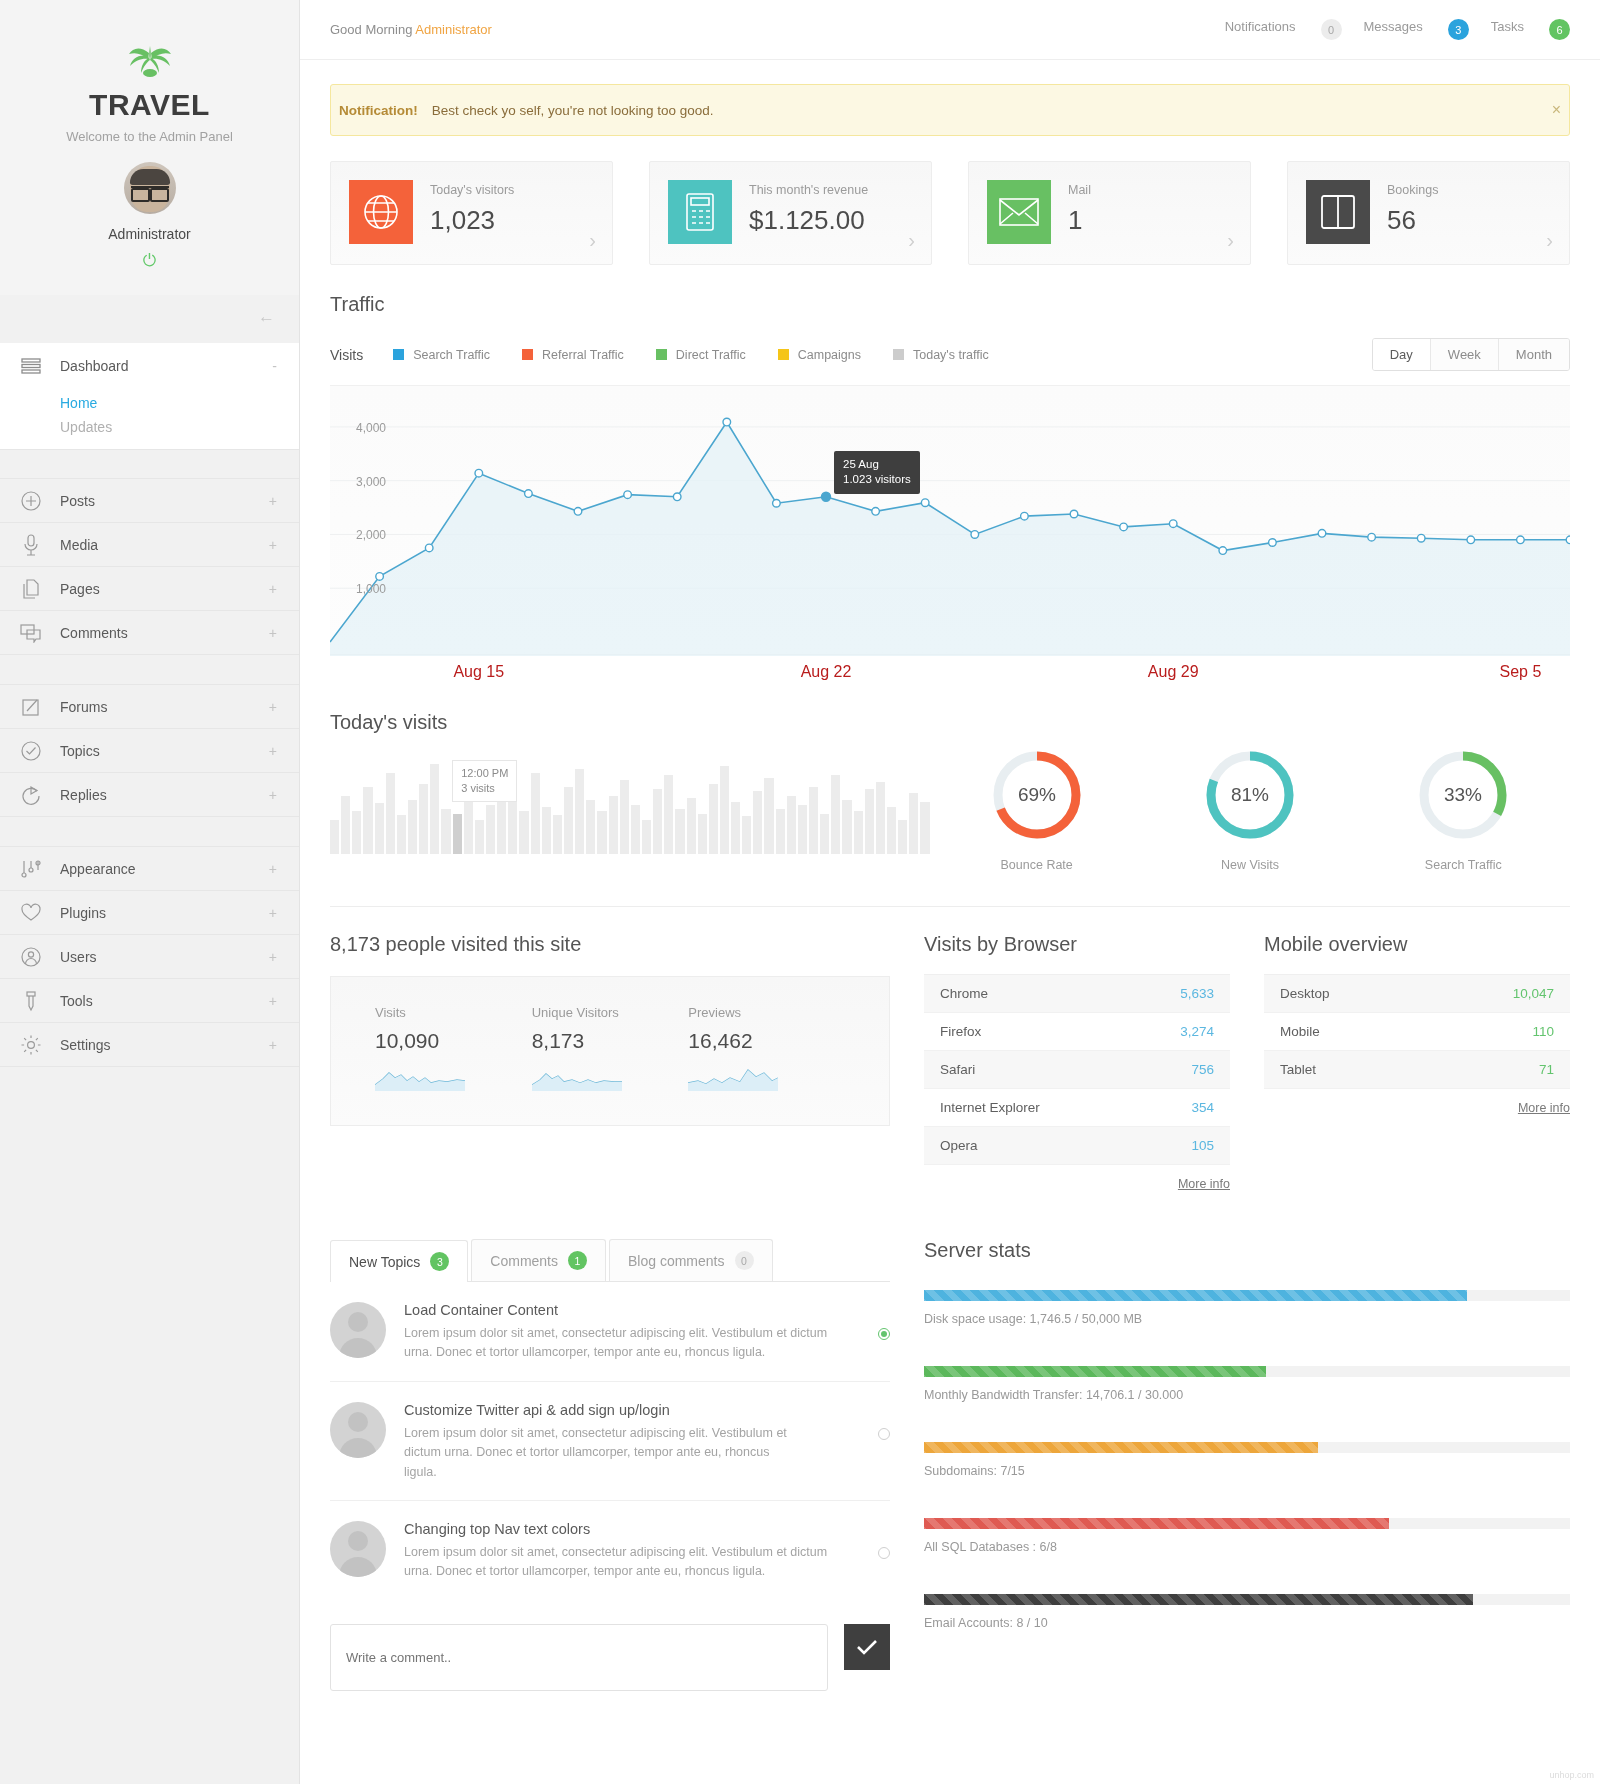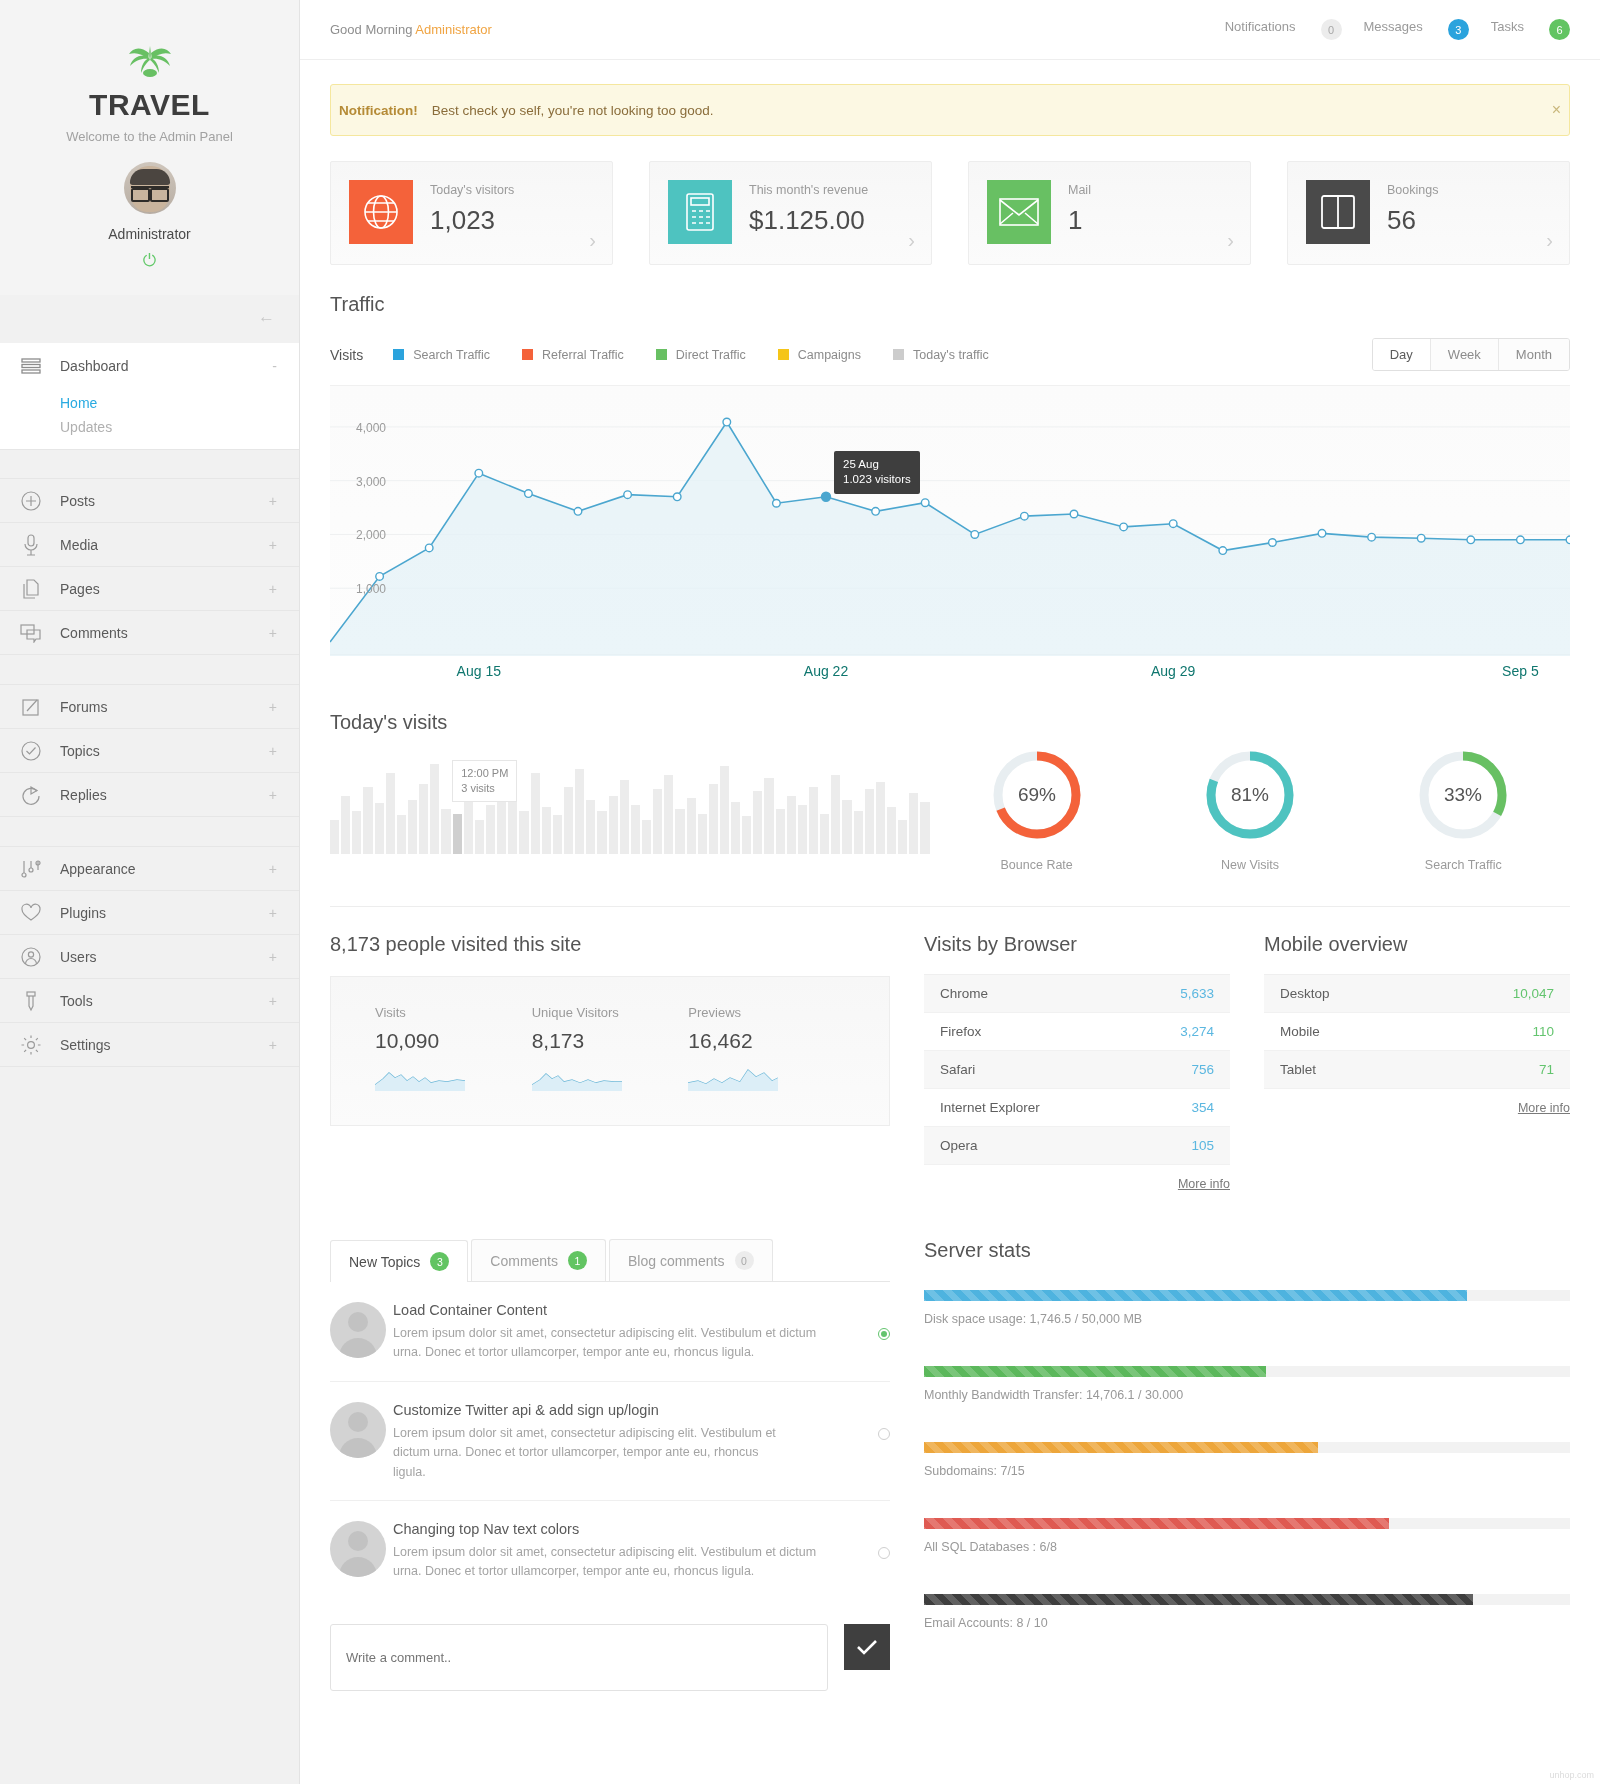--- a/index.html
+++ b/index.html
@@ -88,21 +88,21 @@
     font-size: 12.5px; color: #8b8b8b; cursor: pointer; }
   .sw { width: 11px; height: 11px; display: inline-block; }
   .seg { margin-left: auto; display: flex; border: 1px solid #e0e0e0; border-radius: 3px; overflow: hidden; }
   .seg div { padding: 8px 17px; font-size: 13px; color: #8c8c8c; background: #fcfcfc;
     border-right: 1px solid #e8e8e8; cursor: pointer; }
   .seg div:last-child { border-right: none; }
   .seg .on { background: #fff; color: #5b5b5b; }
 
   .chart-box { margin-top: 14px; position: relative; height: 270px;
     background: linear-gradient(#fbfbfb, #fdfdfd); border: 1px solid #f0f0f0; border-left: none; border-right: none; }
-  .x-axis { display: flex; margin-top: 8px; font-size: 14px; color: #0f766e; position: relative; height: 20px; }
+  .x-axis { display: flex; margin-top: 8px; font-size: 16px; color: #b91c1c; position: relative; height: 20px; }
   .x-axis span { position: absolute; transform: translateX(-50%); }
   .tooltip { position: absolute; background: #3e3e3e; color: #fff; font-size: 11.5px;
     padding: 6px 9px; line-height: 1.35; border-radius: 2px; white-space: nowrap; }
 
   .visits-row { display: flex; margin-top: 8px; }
   .bars-col { width: 600px; flex: 0 0 600px; }
   .bars { height: 90px; display: flex; align-items: flex-end; gap: 2px; position: relative; margin-top: 22px; }
   .bars i { flex: 1; background: #ececec; display: block; }
   .bars i.hl { background: #cfcfcf; }
   .bar-tip { position: absolute; background: #fff; border: 1px solid #e6e6e6; font-size: 11px;
@@ -135,21 +135,21 @@
     text-decoration: underline; cursor: pointer; }
 
   .bottom { display: flex; gap: 34px; margin-top: 48px; }
   .tabs { display: flex; align-items: flex-end; border-bottom: 1px solid #e6e6e6; }
   .tab { display: flex; align-items: center; gap: 10px; padding: 11px 18px; font-size: 14px;
     color: #a0a0a0; border: 1px solid #e6e6e6; border-bottom: none; background: #fcfcfc;
     border-radius: 3px 3px 0 0; margin-right: 3px; cursor: pointer; }
   .tab.on { background: #fff; color: #4f4f4f; border-color: #e6e6e6; position: relative; top: 1px; }
   .tab .badge { width: 19px; height: 19px; min-width: 19px; font-size: 10.5px; }
 
-  .topic { display: flex; gap: 7px; padding: 20px 0 18px; border-bottom: 1px solid #efefef; align-items: flex-start; }
+  .topic { display: flex; gap: 18px; padding: 20px 0 18px; border-bottom: 1px solid #efefef; align-items: flex-start; }
   .t-av { width: 56px; height: 56px; border-radius: 50%; background: #d3d3d3; flex: 0 0 56px;
     position: relative; overflow: hidden; }
   .t-av:before { content:""; position:absolute; left:50%; top:10px; transform:translateX(-50%);
     width:20px; height:20px; border-radius:50%; background:#c2c2c2; }
   .t-av:after { content:""; position:absolute; left:50%; bottom:-10px; transform:translateX(-50%);
     width:38px; height:30px; border-radius:19px 19px 0 0; background:#c2c2c2; }
   .t-main { flex: 1; }
   .t-title { font-size: 14.5px; color: #5a5a5a; }
   .t-desc { font-size: 12.5px; color: #a4a4a4; line-height: 1.55; margin-top: 6px; max-width: 430px; }
   .radio { width: 12px; height: 12px; border-radius: 50%; border: 1px solid #cfcfcf; margin-top: 26px; flex: 0 0 12px; }

